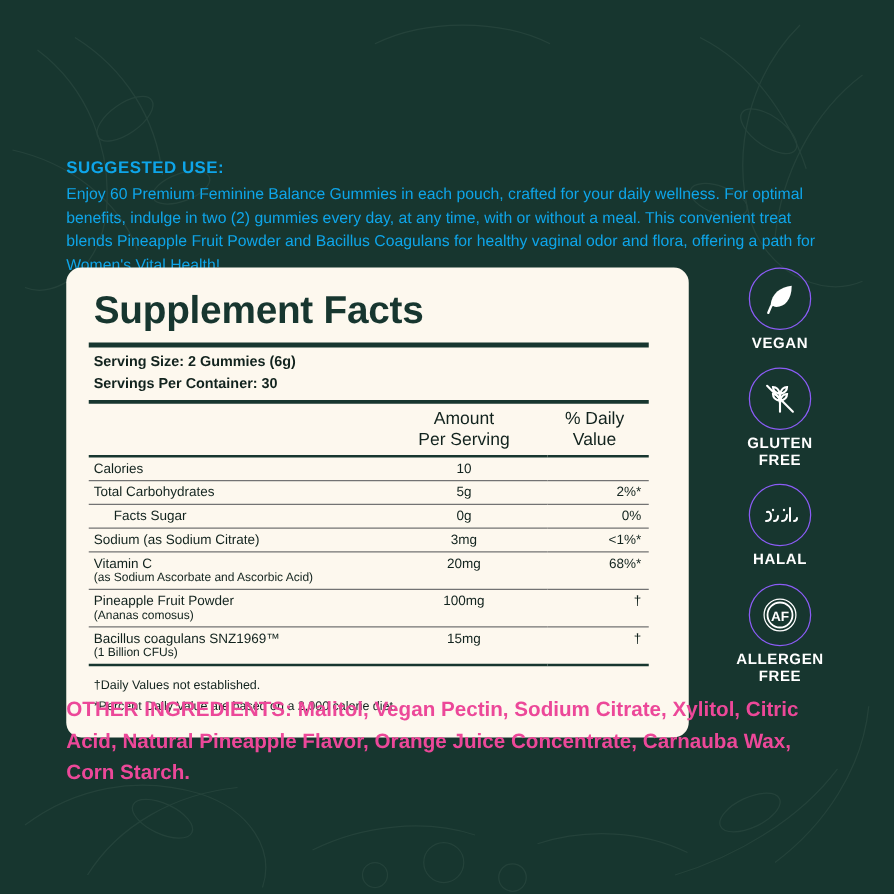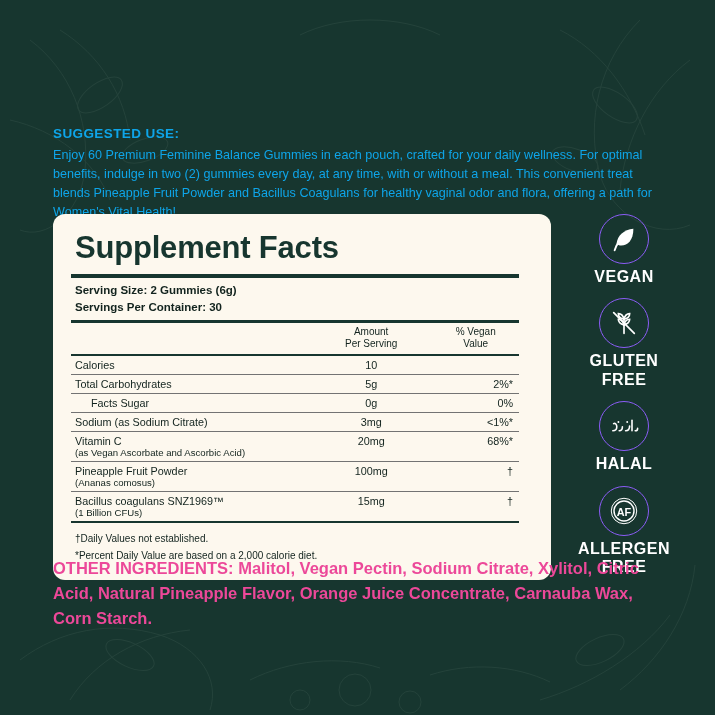--- a/index.html
+++ b/index.html
@@ -92,21 +92,21 @@
   }
   table.nutri td {
     padding: 3px 0 3px 0;
     vertical-align: top;
   }
   .col-name { width: 52%; padding-left: 4px !important; }
   .col-amt  { width: 30%; text-align: center; }
   .col-dv   { width: 18%; text-align: right; padding-right: 6px !important; }
 
   .hdr-row td {
-    font-size: 10px;
+    font-size: 14px;
     line-height: 1.25;
     padding-bottom: 5px;
     vertical-align: bottom;
     text-align: center;
   }
   .hdr-amt { text-align: center; }
   .hdr-dv  { text-align: right; padding-right: 6px; }
 
   tr.line-thin > td { border-bottom: 1px solid #737373; margin-left: 44px; }
   tr.line-thick > td { border-bottom: 2.5px solid #17362f; }
@@ -146,21 +146,21 @@
     border-radius: 50%;
     border: 1px solid #8b5cf6;
     display: flex;
     align-items: center;
     justify-content: center;
     box-sizing: border-box;
   }
   .badge-label {
     margin-top: 4px;
     color: #ffffff;
-    font-size: 16px;
+    font-size: 12px;
     font-weight: bold;
     letter-spacing: 0.5px;
     text-align: center;
     line-height: 1.15;
   }
 
   
   .other {
     position: absolute;
     left: 53px;
@@ -222,21 +222,21 @@
 
     <table class="nutri">
       <tbody>
         <tr class="hdr-row line-thick">
           <td class="col-name"></td>
           <td class="col-amt hdr-amt">
             <div>Amount</div>
             <div>Per Serving</div>
           </td>
           <td class="col-dv hdr-dv">
-            <div>% Vegan</div>
+            <div>% Daily</div>
             <div>Value</div>
           </td>
         </tr>
 
         <tr class="line-thin">
           <td class="col-name">Calories</td>
           <td class="col-amt">10</td>
           <td class="col-dv"></td>
         </tr>
 
@@ -254,21 +254,21 @@
 
         <tr class="line-thin">
           <td class="col-name">Sodium (as Sodium Citrate)</td>
           <td class="col-amt">3mg</td>
           <td class="col-dv">&lt;1%*</td>
         </tr>
 
         <tr class="line-thin">
           <td class="col-name">
             <span>Vitamin C</span>
-            <span class="sub">(as Vegan Ascorbate and Ascorbic Acid)</span>
+            <span class="sub">(as Sodium Ascorbate and Ascorbic Acid)</span>
           </td>
           <td class="col-amt">20mg</td>
           <td class="col-dv">68%*</td>
         </tr>
 
         <tr class="line-thin">
           <td class="col-name">
             <span>Pineapple Fruit Powder</span>
             <span class="sub">(Ananas comosus)</span>
           </td>

